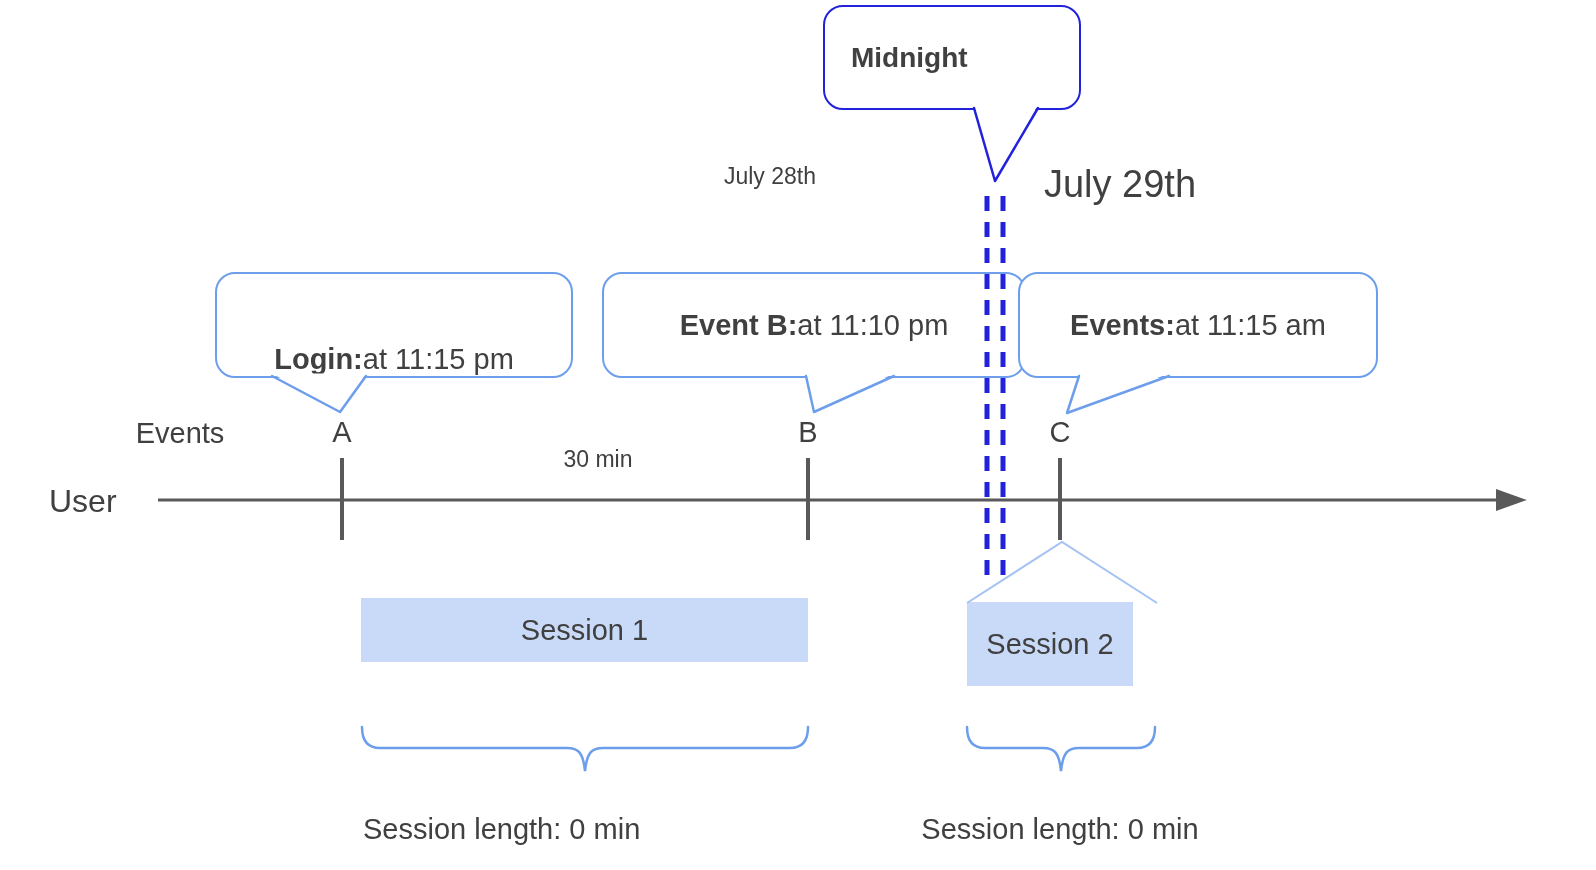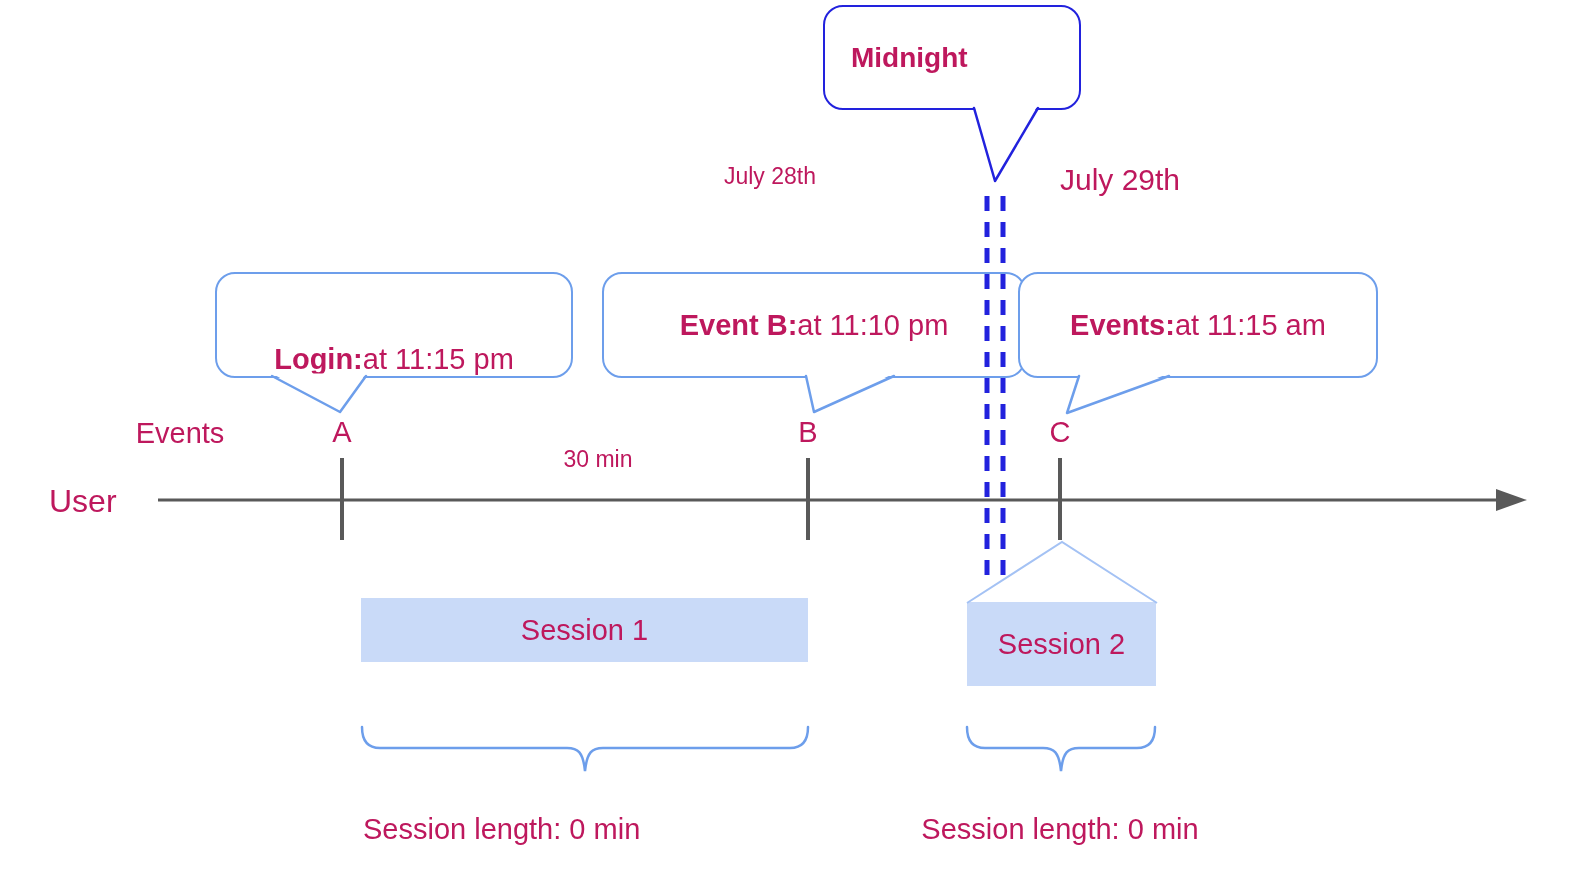--- a/index.html
+++ b/index.html
@@ -1,18 +1,18 @@
 <!DOCTYPE html>
 <html><head>
 <meta charset="utf-8">
 <style>
   html,body { margin:0; padding:0; background:#fff; }
   .canvas {
     position:relative; width:1596px; height:870px; background:#ffffff;
-    font-family:"Liberation Sans", sans-serif; color:#be185d; overflow:hidden;
+    font-family:"Liberation Sans", sans-serif; color:#404040; overflow:hidden;
   }
   .label { position:absolute; font-size:29px; line-height:1.15; white-space:nowrap; }
   .center { transform:translateX(-50%); }
   .bubble {
     position:absolute; box-sizing:border-box; background:#ffffff;
     border:2.5px solid #6d9eeb; border-radius:20px;
     display:flex; align-items:center; justify-content:center;
     font-size:29px; white-space:nowrap;
   }
   .bubble .bold { font-weight:bold; }
@@ -30,21 +30,21 @@
 </head>
 <body>
 
 <div class="canvas">
 
   <div class="bubble midnight" style="left:823px; top:5px; width:258px; height:105px;">
     <span>Midnight</span>
   </div>
 
   <div class="label center" style="left:770px; top:163px; font-size:23px;">July 28th</div>
-  <div class="label center" style="left:1120px; top:163px; font-size:30px;">July 29th</div>
+  <div class="label center" style="left:1120px; top:163px; font-size:38px;">July 29th</div>
 
   <div class="bubble" style="left:215px; top:272px; width:358px; height:106px;align-items:flex-end;">
     <span class="bold">Login:</span>
       <span> at 11:15 pm</span>
   </div>
   <div class="bubble" style="left:602px; top:272px; width:424px; height:106px;">
     <span class="bold">Event B:</span>
       <span> at 11:10 pm</span>
   </div>
   <div class="bubble" style="left:1018px; top:272px; width:360px; height:106px;">
@@ -55,21 +55,21 @@
   <div class="label center" style="left:180px; top:417px;">Events</div>
   <div class="label center" style="left:342px; top:416px;">A</div>
   <div class="label center" style="left:808px; top:416px;">B</div>
   <div class="label center" style="left:1060px; top:416px;">C</div>
   <div class="label center" style="left:598px; top:446px; font-size:23px;">30 min</div>
   <div class="label" style="left:49px; top:483px; font-size:32px;">User</div>
 
   <div class="session-box" style="left:361px; top:598px; width:447px; height:64px;">
     <span>Session 1</span>
   </div>
-  <div class="session-box" style="left:967px; top:602px; width:189px; height:84px;">
+  <div class="session-box" style="left:967px; top:602px; width:166px; height:84px;">
     <span>Session 2</span>
   </div>
 
   <div class="label" style="left:363px; top:813px;">Session length: 0 min</div>
   <div class="label center" style="left:1060px; top:813px;">Session length: 0 min</div>
 
   <svg class="overlay" viewBox="0 0 1596 870">
 
     <line x1="158" y1="500" x2="1500" y2="500" stroke="#595959" stroke-width="3"></line>
     <polygon points="1496,489 1496,511 1527,500" fill="#595959"></polygon>

